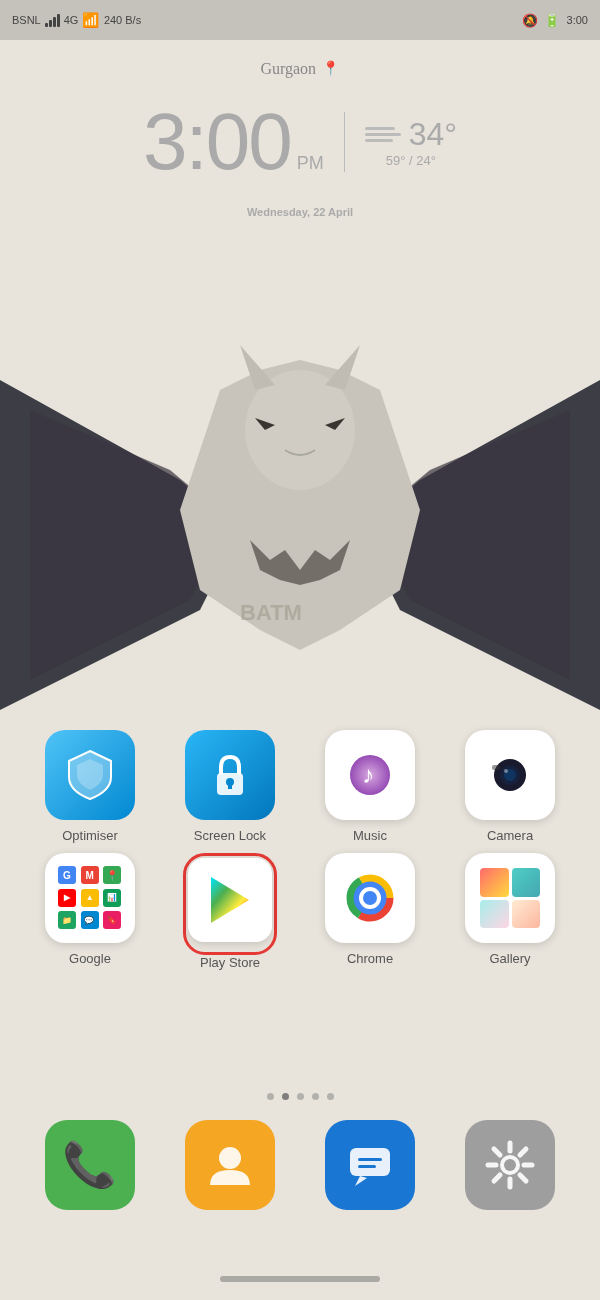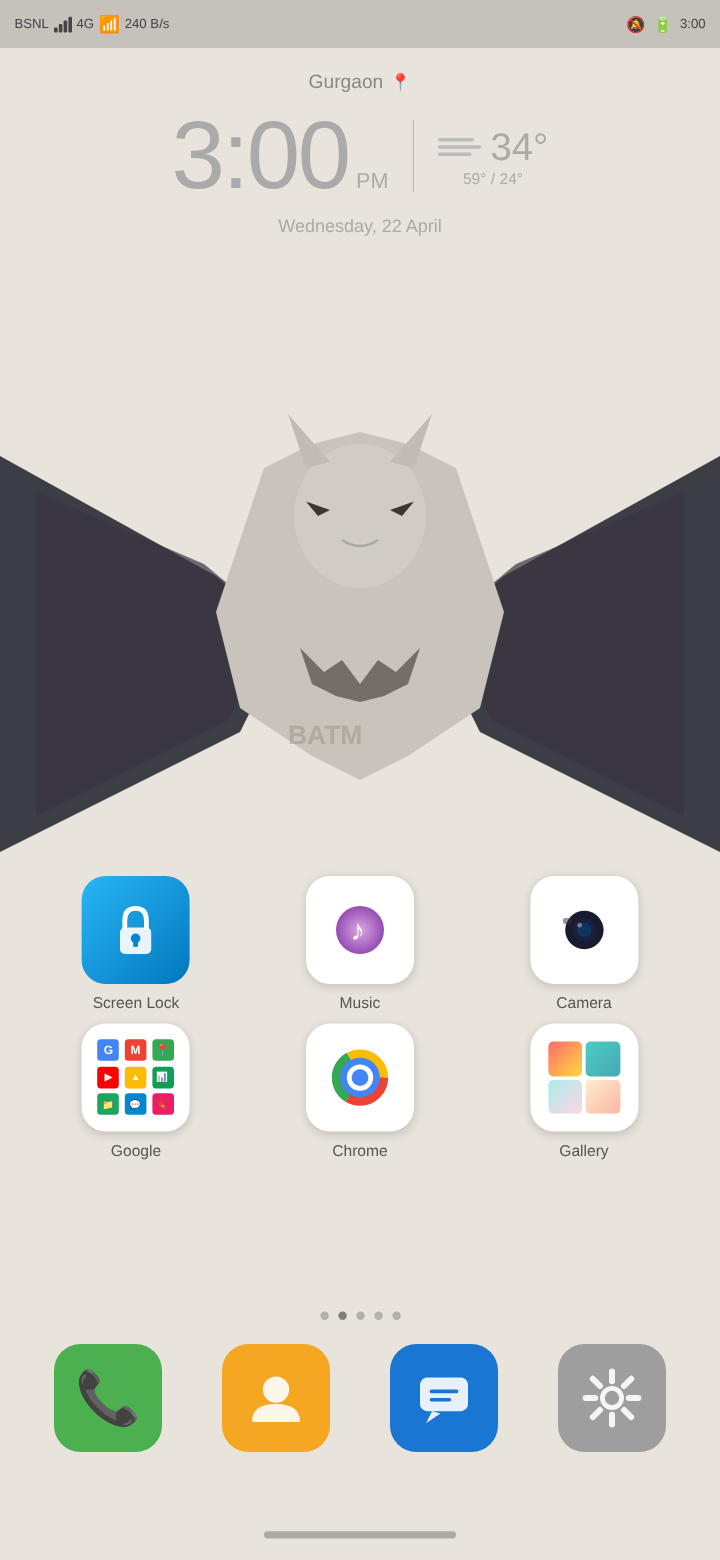--- a/index.html
+++ b/index.html
@@ -63,21 +63,22 @@
       width: 100%;
       display: flex;
       flex-direction: column;
       align-items: center;
       padding-top: 10px;
     }
     .location-row {
       display: flex;
       align-items: flex-start;
       gap: 6px;
-      margin-bottom: 12px;
+      margin-bottom: 24px;
+      font-family: Liberation Serif, serif;
     }
     .location-text {
       font-size: 16px;
       color: #888;
       font-weight: 400;
     }
     .location-pin {
       font-size: 14px;
       color: #888;
     }
@@ -133,24 +134,24 @@
       font-size: 32px;
       color: #aaa;
       font-weight: 300;
       text-align: center;
     }
     .temp-range {
       font-size: 13px;
       color: #aaa;
     }
     .date-text {
-      font-size: 15px;
+      font-size: 11px;
       color: #aaa;
-      margin-top: 10px;
-      font-weight: 400;
+      margin-top: 24px;
+      font-weight: 700;
     }
 
     
     .batman-area {
       position: absolute;
       top: 330px;
       left: 0;
       width: 600px;
       height: 420px;
       overflow: hidden;
@@ -408,20 +409,29 @@
 
     <path d="M270,230 L250,210 L260,240 L280,250 L300,255 L320,250 L340,240 L350,210 L330,230 L315,220 L300,240 L285,220 Z" fill="#3a3530" opacity="0.6"></path>
 
     <text x="240" y="290" font-family="Arial" font-size="22" fill="rgba(150,145,130,0.5)" font-weight="bold">BATM</text>
   </svg>
 </div>
 
 <div class="app-grid">
   <div class="app-row">
 
+    <div class="app-item">
+      <div class="app-icon icon-optimiser">
+        <svg width="50" height="56" viewBox="0 0 50 56">
+          <path d="M25,4 L46,14 L46,30 Q46,44 25,52 Q4,44 4,30 L4,14 Z" fill="rgba(255,255,255,0.3)" stroke="white" stroke-width="2"></path>
+          <path d="M25,12 L38,18 L38,28 Q38,37 25,43 Q12,37 12,28 L12,18 Z" fill="rgba(255,255,255,0.25)"></path>
+        </svg>
+      </div>
+      <span class="app-label">Optimiser</span>
+    </div>
 
     <div class="app-item">
       <div class="app-icon icon-screenlock">
         <svg width="50" height="56" viewBox="0 0 50 56">
           <rect x="12" y="26" width="26" height="22" rx="4" fill="white" opacity="0.9"></rect>
           <path d="M16,26 L16,20 Q16,10 25,10 Q34,10 34,20 L34,26" fill="none" stroke="white" stroke-width="4" stroke-linecap="round"></path>
           <circle cx="25" cy="35" r="4" fill="#0288d1"></circle>
           <rect x="23" y="35" width="4" height="7" fill="#0288d1"></rect>
         </svg>
       </div>
@@ -472,20 +482,38 @@
           <div class="google-mini-icon" style="background:#fbbc04;color:white;font-size:8px;">▲</div>
           <div class="google-mini-icon" style="background:#0f9d58;color:white;font-size:8px;">📊</div>
           <div class="google-mini-icon" style="background:#1da462;color:white;font-size:8px;">📁</div>
           <div class="google-mini-icon" style="background:#0288d1;color:white;font-size:8px;">💬</div>
           <div class="google-mini-icon" style="background:#e91e63;color:white;font-size:8px;">🔖</div>
         </div>
       </div>
       <span class="app-label">Google</span>
     </div>
 
+    <div class="app-item">
+      <div class="playstore-wrapper">
+        <div class="app-icon icon-playstore" style="width:84px;height:84px;border-radius:16px;">
+          <svg width="54" height="54" viewBox="0 0 54 54">
+            <polygon points="8,4 8,50 46,27" fill="url(#playGrad)"></polygon>
+            <defs>
+              <linearGradient id="playGrad" x1="0%" y1="0%" x2="100%" y2="100%">
+                <stop offset="0%" stop-color="#00e5ff"></stop>
+                <stop offset="33%" stop-color="#4caf50"></stop>
+                <stop offset="66%" stop-color="#ffeb3b"></stop>
+                <stop offset="100%" stop-color="#f44336"></stop>
+              </linearGradient>
+            </defs>
+          </svg>
+        </div>
+      </div>
+      <span class="app-label">Play Store</span>
+    </div>
 
     <div class="app-item">
       <div class="app-icon icon-chrome">
         <svg width="60" height="60" viewBox="0 0 60 60">
           <circle cx="30" cy="30" r="20" fill="#4285f4"></circle>
           <circle cx="30" cy="30" r="20" stroke="#ea4335" stroke-width="7" fill="none" stroke-dasharray="42 84" stroke-dashoffset="0"></circle>
           <circle cx="30" cy="30" r="20" stroke="#34a853" stroke-width="7" fill="none" stroke-dasharray="42 84" stroke-dashoffset="-42"></circle>
           <circle cx="30" cy="30" r="20" stroke="#fbbc04" stroke-width="7" fill="none" stroke-dasharray="42 84" stroke-dashoffset="-84"></circle>
           <circle cx="30" cy="30" r="11" fill="white"></circle>
           <circle cx="30" cy="30" r="7" fill="#4285f4"></circle>

